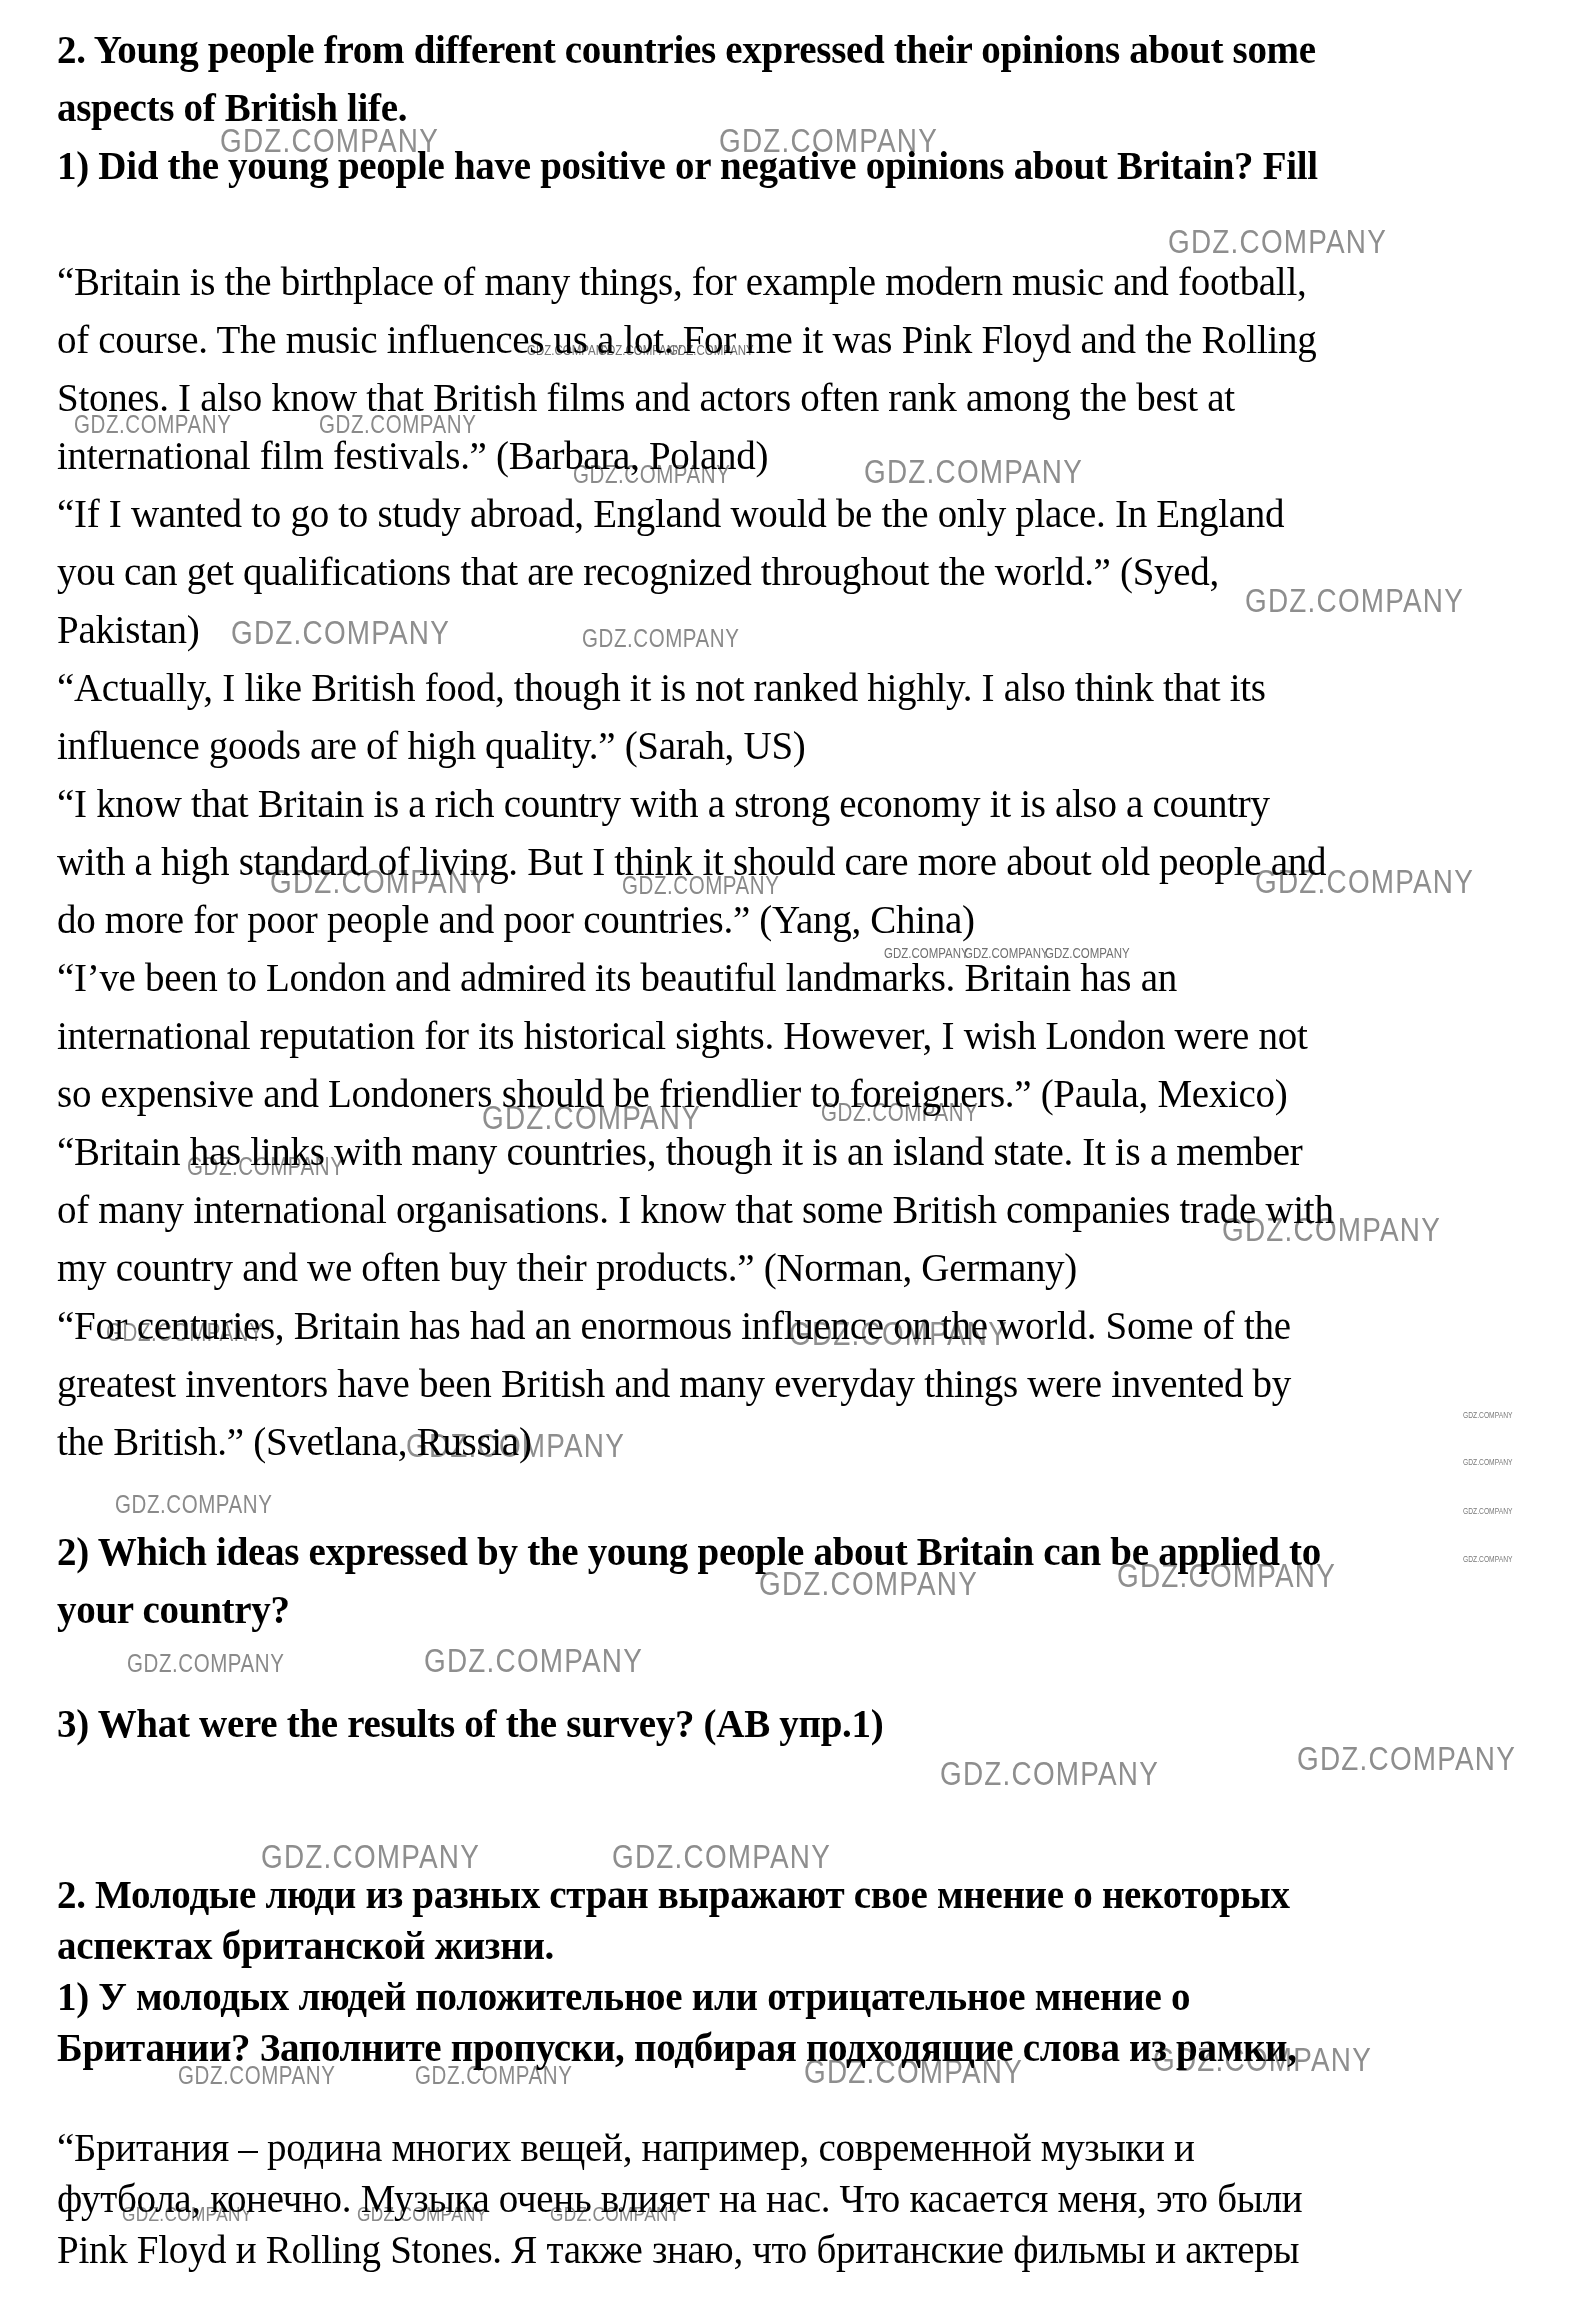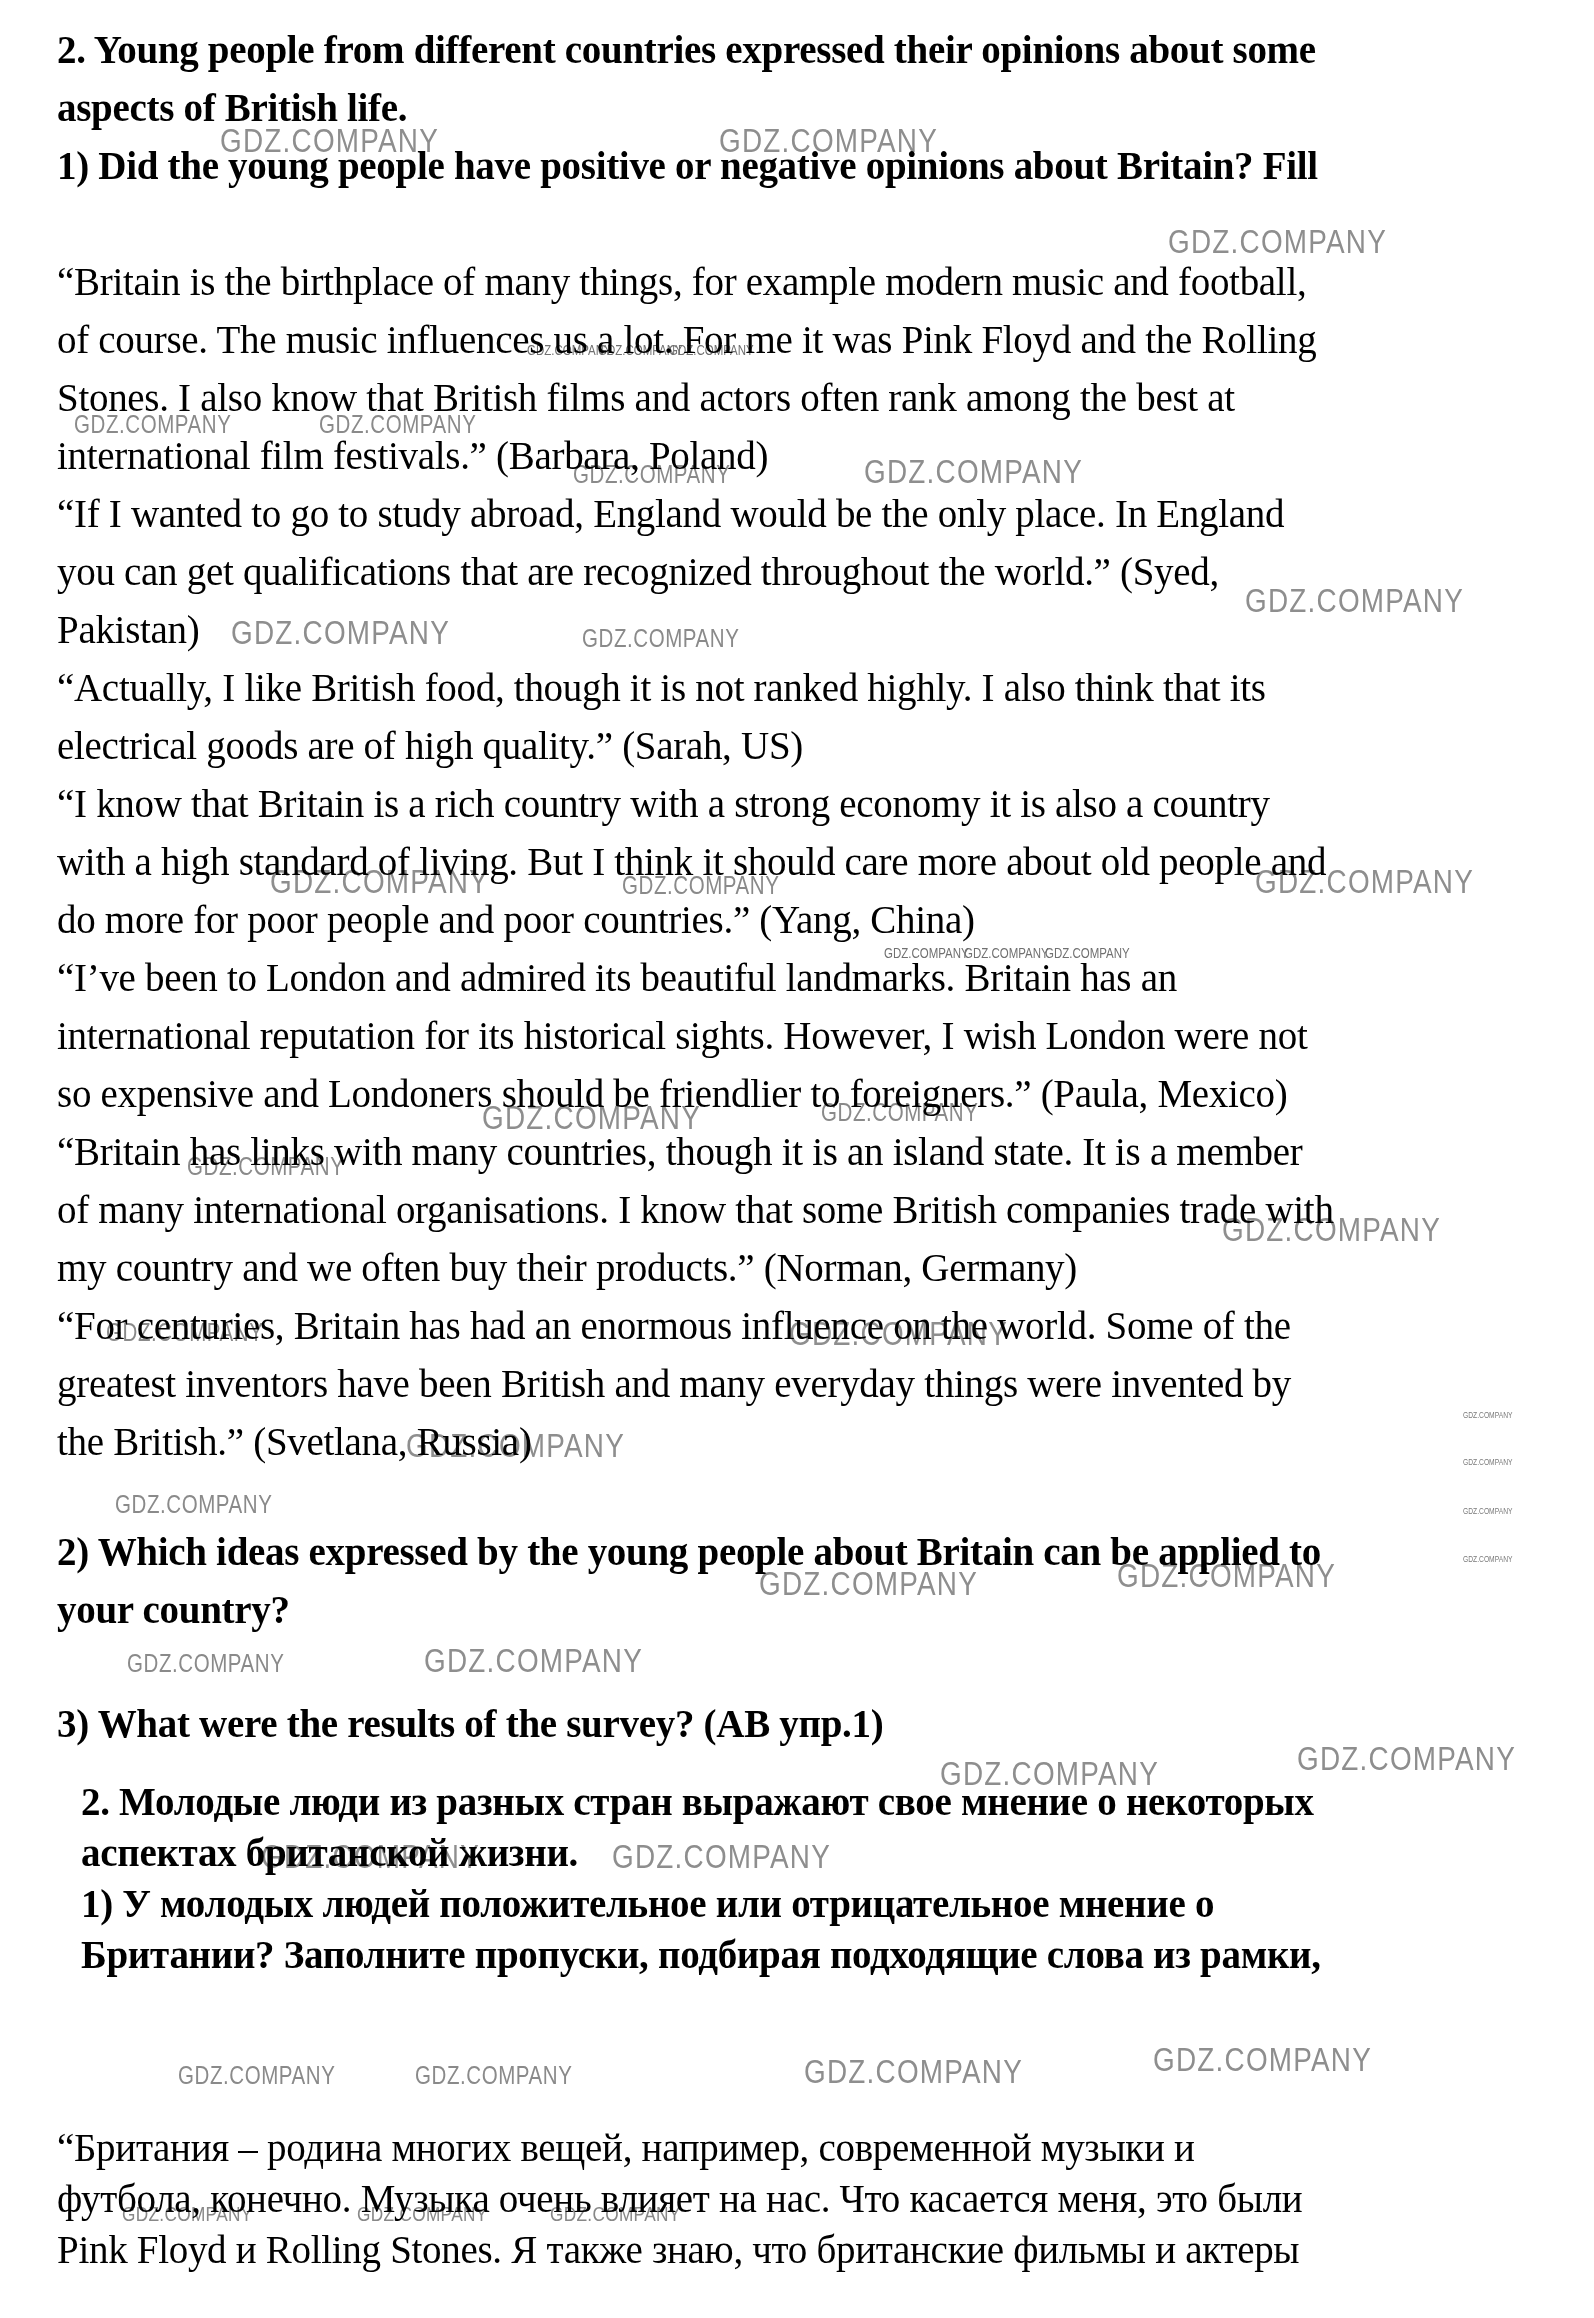--- a/index.html
+++ b/index.html
@@ -21,21 +21,21 @@
     white-space: nowrap;
     letter-spacing: -0.3px;
   }
   .en { font-size: 39px; line-height: 58px; }
   .ru { font-size: 39px; line-height: 51px; }
   .bold { font-weight: bold; }
   #block-en-task      { top: 21px; font-family: Liberation Serif, serif; }
   #block-en-body      { top: 253px; }
   #block-en-q2        { top: 1523px; }
   #block-en-q3        { top: 1695px; }
-  #block-ru-task      { top: 1776px; margin-left: 24px; }
+  #block-ru-task      { top: 1869px; }
   #block-ru-body      { top: 2122px; }
   
   #wm-layer { position: absolute; inset: 0; pointer-events: none; }
   .wm {
     position: absolute;
     font-family: "Liberation Sans", "DejaVu Sans", sans-serif;
     font-weight: 400;
     line-height: 1;
     white-space: nowrap;
     transform: scaleX(0.82);
@@ -109,21 +109,21 @@
 
   <div id="block-en-body" class="tblock en">
     <div class="line">“Britain is the birthplace of many things, for example modern music and football,</div>
     <div class="line">of course. The music influences us a lot. For me it was Pink Floyd and the Rolling</div>
     <div class="line">Stones. I also know that British films and actors often rank among the best at</div>
     <div class="line">international film festivals.” (Barbara, Poland)</div>
     <div class="line">“If I wanted to go to study abroad, England would be the only place. In England</div>
     <div class="line">you can get qualifications that are recognized throughout the world.” (Syed,</div>
     <div class="line">Pakistan)</div>
     <div class="line">“Actually, I like British food, though it is not ranked highly. I also think that its</div>
-    <div class="line">electrical goods are of high quality.” (Sarah, US)</div>
+    <div class="line">influence goods are of high quality.” (Sarah, US)</div>
     <div class="line">“I know that Britain is a rich country with a strong economy it is also a country</div>
     <div class="line">with a high standard of living. But I think it should care more about old people and</div>
     <div class="line">do more for poor people and poor countries.” (Yang, China)</div>
     <div class="line">“I’ve been to London and admired its beautiful landmarks. Britain has an</div>
     <div class="line">international reputation for its historical sights. However, I wish London were not</div>
     <div class="line">so expensive and Londoners should be friendlier to foreigners.” (Paula, Mexico)</div>
     <div class="line">“Britain has links with many countries, though it is an island state. It is a member</div>
     <div class="line">of many international organisations. I know that some British companies trade with</div>
     <div class="line">my country and we often buy their products.” (Norman, Germany)</div>
     <div class="line">“For centuries, Britain has had an enormous influence on the world. Some of the</div>

